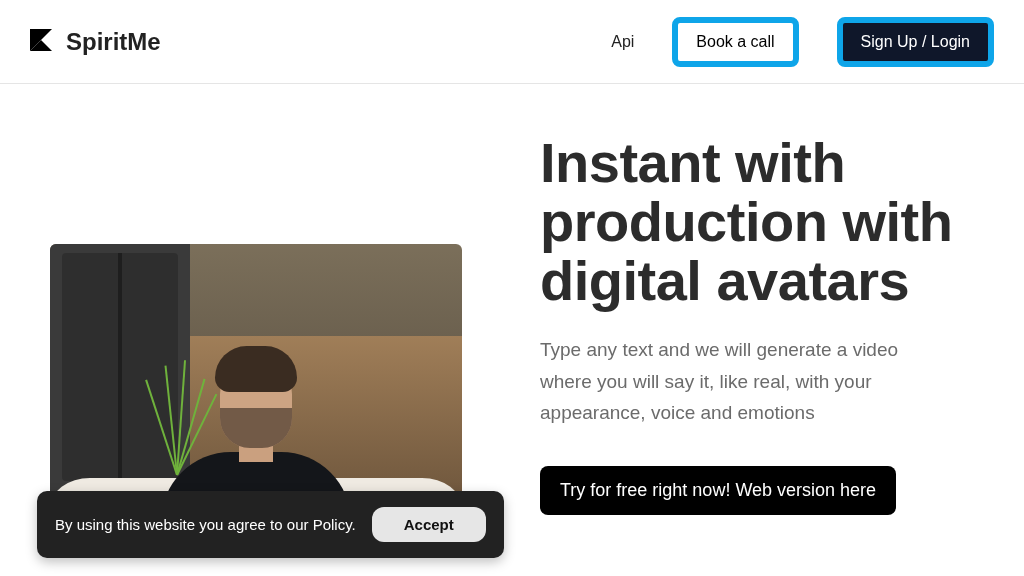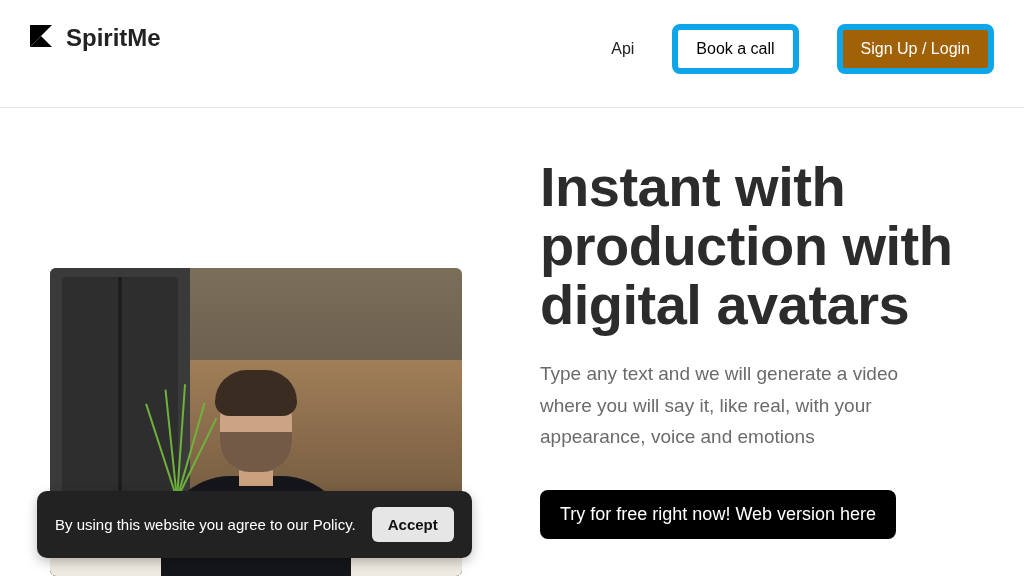--- a/index.html
+++ b/index.html
@@ -1,26 +1,25 @@
 <!DOCTYPE html>
 <html><head>
 <meta charset="utf-8">
 <style>
   * { box-sizing: border-box; margin: 0; padding: 0; }
   html, body { width: 1024px; height: 576px; font-family: Arial, Helvetica, sans-serif; background: #fff; color: #222; overflow: hidden; }
 
   
   .header {
     display: flex;
-    align-items: flex-start;
+    align-items: center;
     justify-content: space-between;
     height: 84px;
     padding: 0 30px;
     border-bottom: 1px solid #e5e5e5;
-    margin-top: 24px;
   }
   .brand {
     display: flex;
     align-items: center;
     gap: 14px;
   }
   .brand-name {
     font-size: 24px;
     font-weight: 600;
     color: #222;
@@ -44,21 +43,21 @@
     border-radius: 8px;
     padding: 10px 18px;
     cursor: pointer;
     border: 6px solid #0ea5e9;
   }
   .btn-outline {
     background: #fff;
     color: #000;
   }
   .btn-solid {
-    background: #a16207;
+    background: #0f172a;
     color: #fff;
   }
 
   
   .main {
     display: flex;
     padding: 50px 30px 0 30px;
     gap: 40px;
   }
   .left {
@@ -184,22 +183,22 @@
     align-items: center;
     gap: 16px;
     font-size: 15px;
     box-shadow: 0 4px 12px rgba(0,0,0,0.25);
     margin-left: 17px;
   }
   .cookie .accept {
     background: #e6e6e6;
     color: #111;
     border: none;
-    border-radius: 6px;
-    padding: 9px 16px;
+    border-radius: 12px;
+    padding: 9px 32px;
     font-size: 15px;
     font-weight: 600;
     cursor: pointer;
   }
 </style>
 </head>
 <body>
 
 <header class="header">
   <div class="brand">

